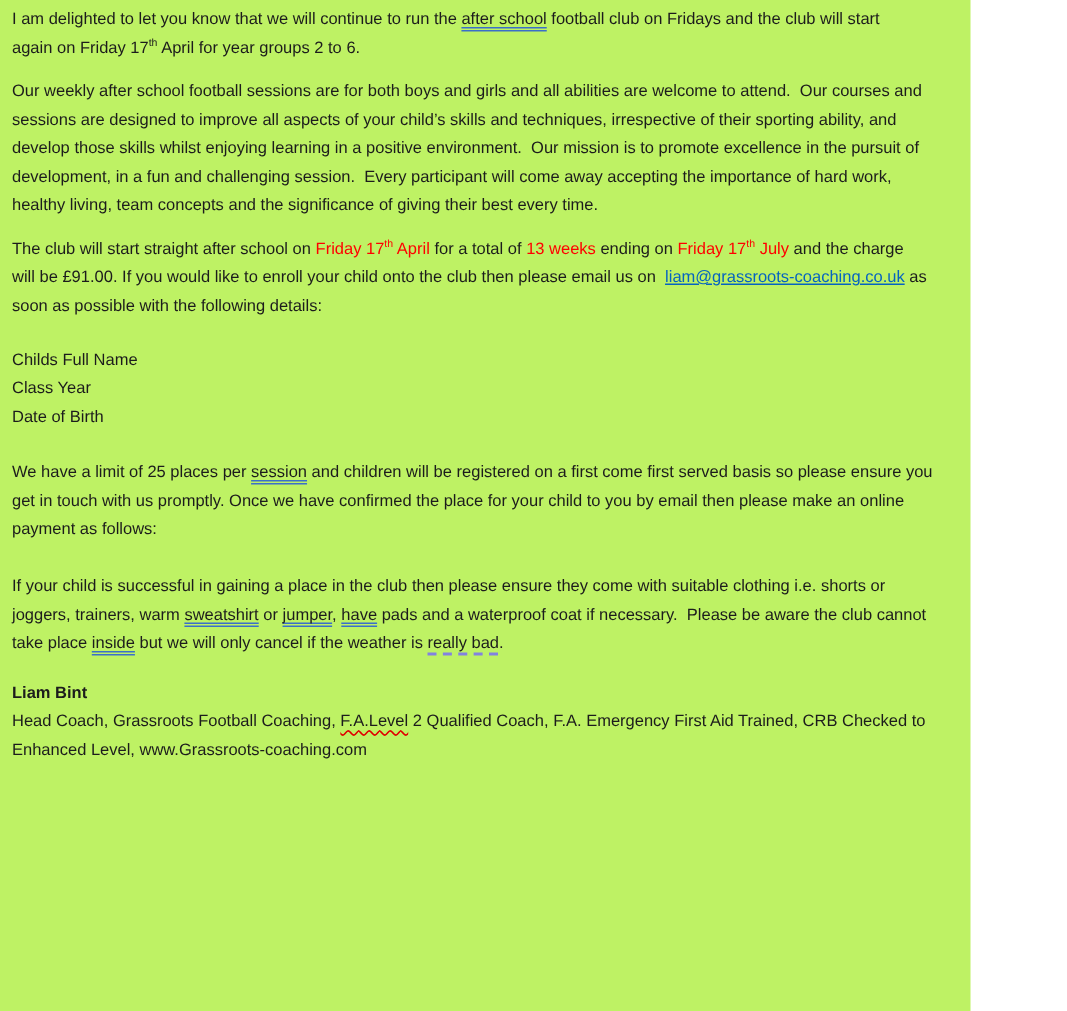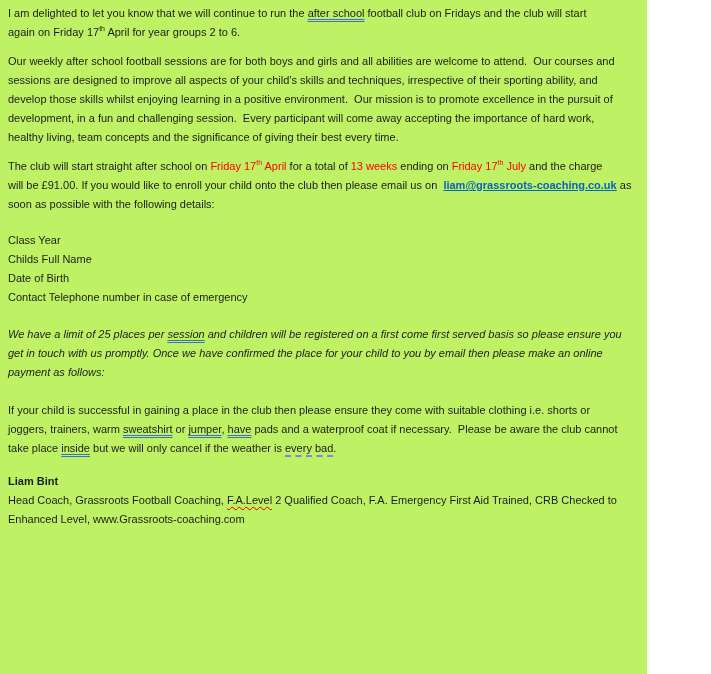--- a/index.html
+++ b/index.html
@@ -48,42 +48,41 @@
     text-decoration-style: wavy;
     text-decoration-color: #e00000;
     text-decoration-thickness: 1px;
     text-underline-offset: 2px;
   }
   .a-link {
     color: #0563c1;
     text-decoration: underline;
     text-decoration-color: #0563c1;
     cursor: pointer;
-    font-weight: bold;
   }
 </style>
 </head>
 <body>
 
 <div class="doc">
   <div id="doc-body">
       <div class="para" style="margin-top: 0px;"><span class="">I am delighted to let you know that we will continue to run the </span><span class="u-gram">after school</span><span class=""> football club on Fridays and the club will start
 again on Friday 17</span><span class="sup">th</span><span class=""> April for year groups 2 to 6.</span></div>
       <div class="para" style="margin-top: 10px;"><span class="">Our weekly after school football sessions are for both boys and girls and all abilities are welcome to attend.  Our courses and
 sessions are designed to improve all aspects of your child’s skills and techniques, irrespective of their sporting ability, and
 develop those skills whilst enjoying learning in a positive environment.  Our mission is to promote excellence in the pursuit of
 development, in a fun and challenging session.  Every participant will come away accepting the importance of hard work,
 healthy living, team concepts and the significance of giving their best every time.</span></div>
       <div class="para" style="margin-top: 10px;"><span class="">The club will start straight after school on </span><span class="c-red">Friday 17</span><span class="c-red sup">th</span><span class="c-red"> April</span><span class=""> for a total of </span><span class="c-red">13 weeks</span><span class=""> ending on </span><span class="c-red">Friday 17</span><span class="c-red sup">th</span><span class="c-red"> July</span><span class=""> and the charge
 will be £91.00. If you would like to enroll your child onto the club then please email us on  </span><a class="a-link">liam@grassroots-coaching.co.uk</a><span class=""> as
 soon as possible with the following details:</span></div>
-      <div class="para" style="margin-top: 17px;"><div class="line">Class Year</div><div class="line">Childs Full Name</div><div class="line">Date of Birth</div><div class="line">Contact Telephone number in case of emergency</div></div>
-      <div class="para" style="margin-top: 18px; font-style: italic;"><span class="">We have a limit of 25 places per </span><span class="u-gram">session</span><span class=""> and children will be registered on a first come first served basis so please ensure you
+      <div class="para" style="margin-top: 17px;"><div class="line">Childs Full Name</div><div class="line">Class Year</div><div class="line">Date of Birth</div></div>
+      <div class="para" style="margin-top: 18px;"><span class="">We have a limit of 25 places per </span><span class="u-gram">session</span><span class=""> and children will be registered on a first come first served basis so please ensure you
 get in touch with us promptly. Once we have confirmed the place for your child to you by email then please make an online
 payment as follows:</span></div>
       <div class="para" style="margin-top: 19px;"><span class="">If your child is successful in gaining a place in the club then please ensure they come with suitable clothing i.e. shorts or
 joggers, trainers, warm </span><span class="u-gram">sweatshirt</span><span class=""> or </span><span class="u-gram">jumper</span><span class="">, </span><span class="u-gram">have</span><span class=""> pads and a waterproof coat if necessary.  Please be aware the club cannot
-take place </span><span class="u-gram">inside</span><span class=""> but we will only cancel if the weather is </span><span class="u-style">every bad</span><span class="">.</span></div>
+take place </span><span class="u-gram">inside</span><span class=""> but we will only cancel if the weather is </span><span class="u-style">really bad</span><span class="">.</span></div>
       <div class="para" style="margin-top: 14px;"><span class="b">Liam Bint</span><span class="">
 Head Coach, Grassroots Football Coaching, </span><span class="u-spell">F.A.Level</span><span class=""> 2 Qualified Coach, F.A. Emergency First Aid Trained, CRB Checked to
 Enhanced Level, www.Grassroots-coaching.com</span></div>
     </div>
 </div>
 
 </body></html>

